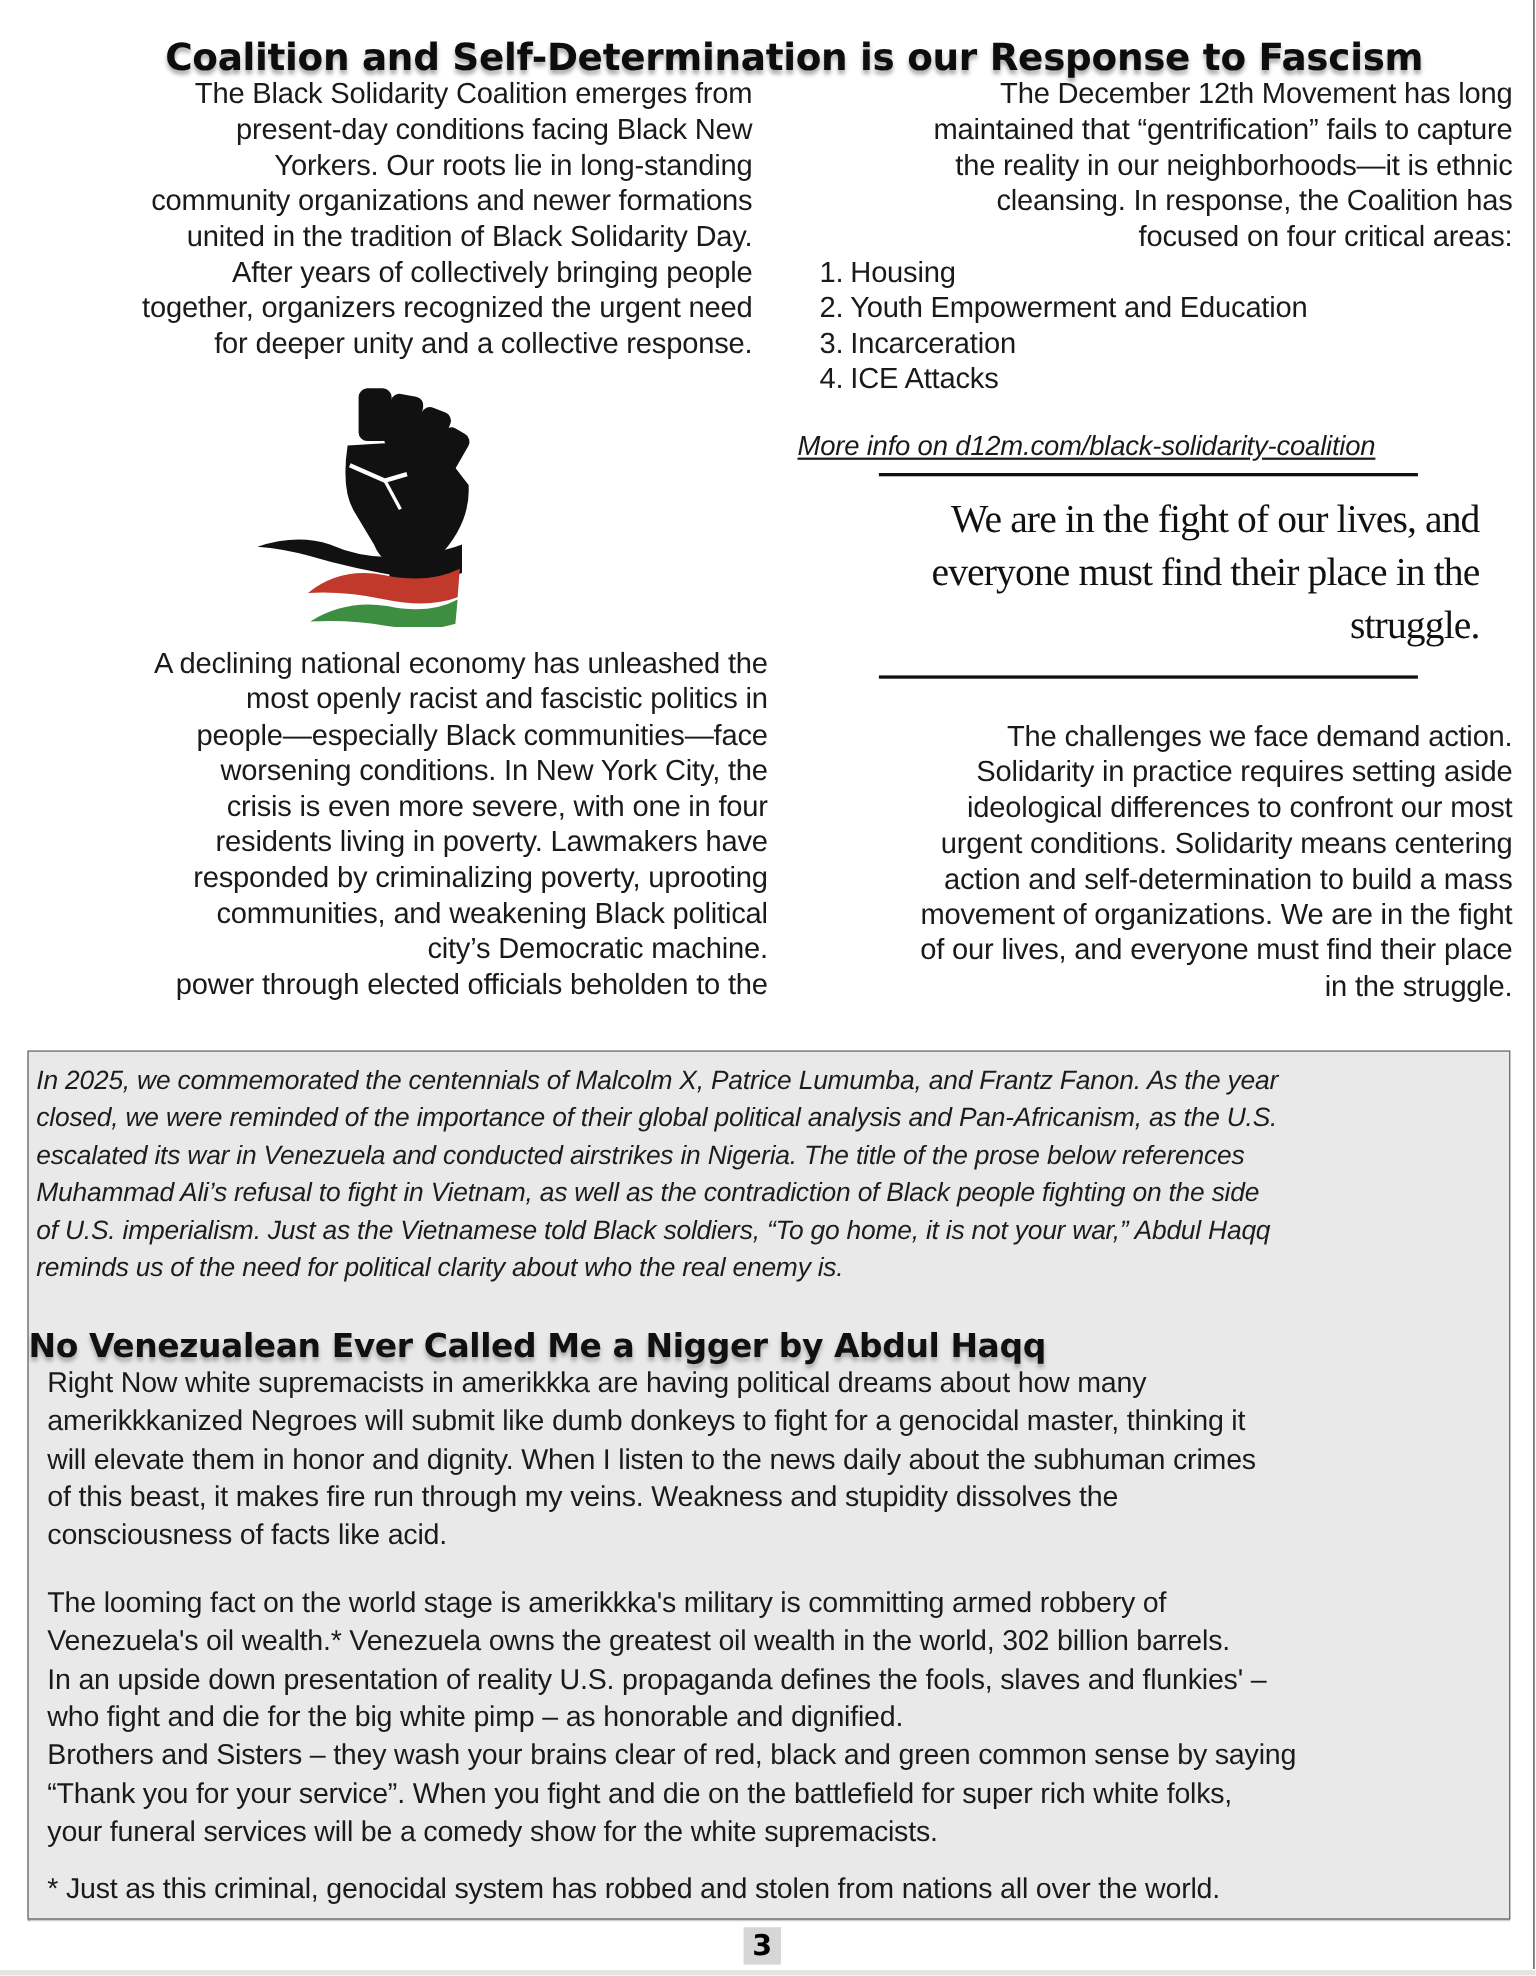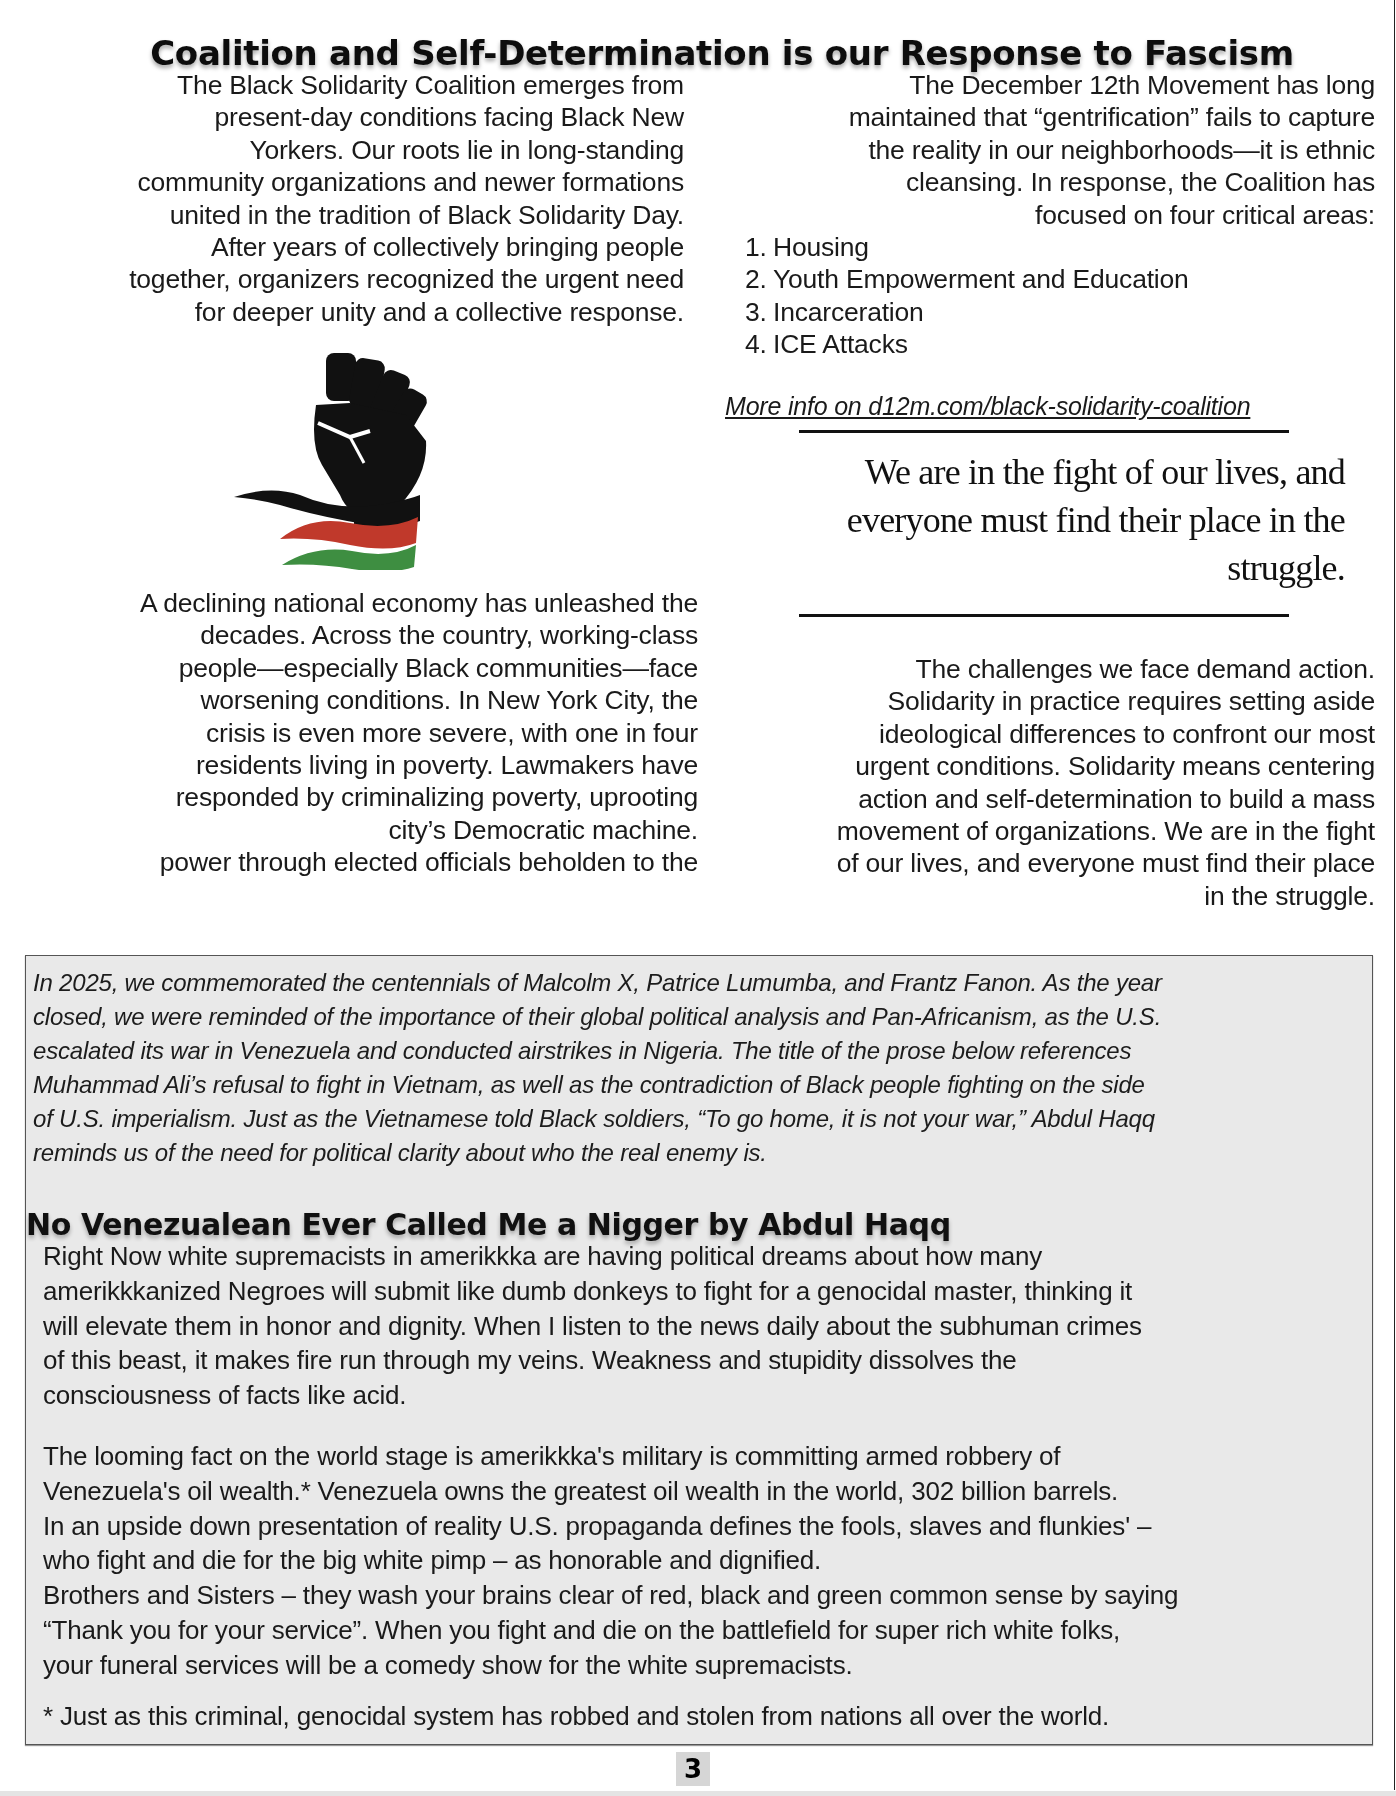--- a/index.html
+++ b/index.html
@@ -113,26 +113,27 @@
     <path d="M4 152 Q40 140 70 150 Q110 168 160 158 Q180 154 190 150 L190 176 Q170 184 140 180 Q90 172 50 160 Q28 154 4 152 Z" fill="#111"></path>
 
     <path d="M50 194 Q80 170 120 178 Q160 186 188 172 L186 198 Q160 208 120 200 Q84 192 50 194 Z" fill="#c0392b"></path>
 
     <path d="M52 220 Q84 200 122 206 Q160 214 186 200 L184 222 Q160 230 122 224 Q88 218 52 220 Z" fill="#3e8e41"></path>
   </svg>
 </div>
 
 <div class="body-text" id="col1-p2">
   <p>A declining national economy has unleashed the</p>
-  <p>decades. Across the country, working-class</p>
+  <p>most openly racist and fascistic politics in</p>
   <p>people—especially Black communities—face</p>
   <p>worsening conditions. In New York City, the</p>
   <p>crisis is even more severe, with one in four</p>
   <p>residents living in poverty. Lawmakers have</p>
   <p>responded by criminalizing poverty, uprooting</p>
+  <p>communities, and weakening Black political</p>
   <p>city’s Democratic machine.</p>
   <p>power through elected officials beholden to the</p>
 </div>
 
 <div class="body-text" id="col2-p1">
   <p>The December 12th Movement has long</p>
   <p>maintained that “gentrification” fails to capture</p>
   <p>the reality in our neighborhoods—it is ethnic</p>
   <p>cleansing. In response, the Coalition has</p>
   <p>focused on four critical areas:</p>

